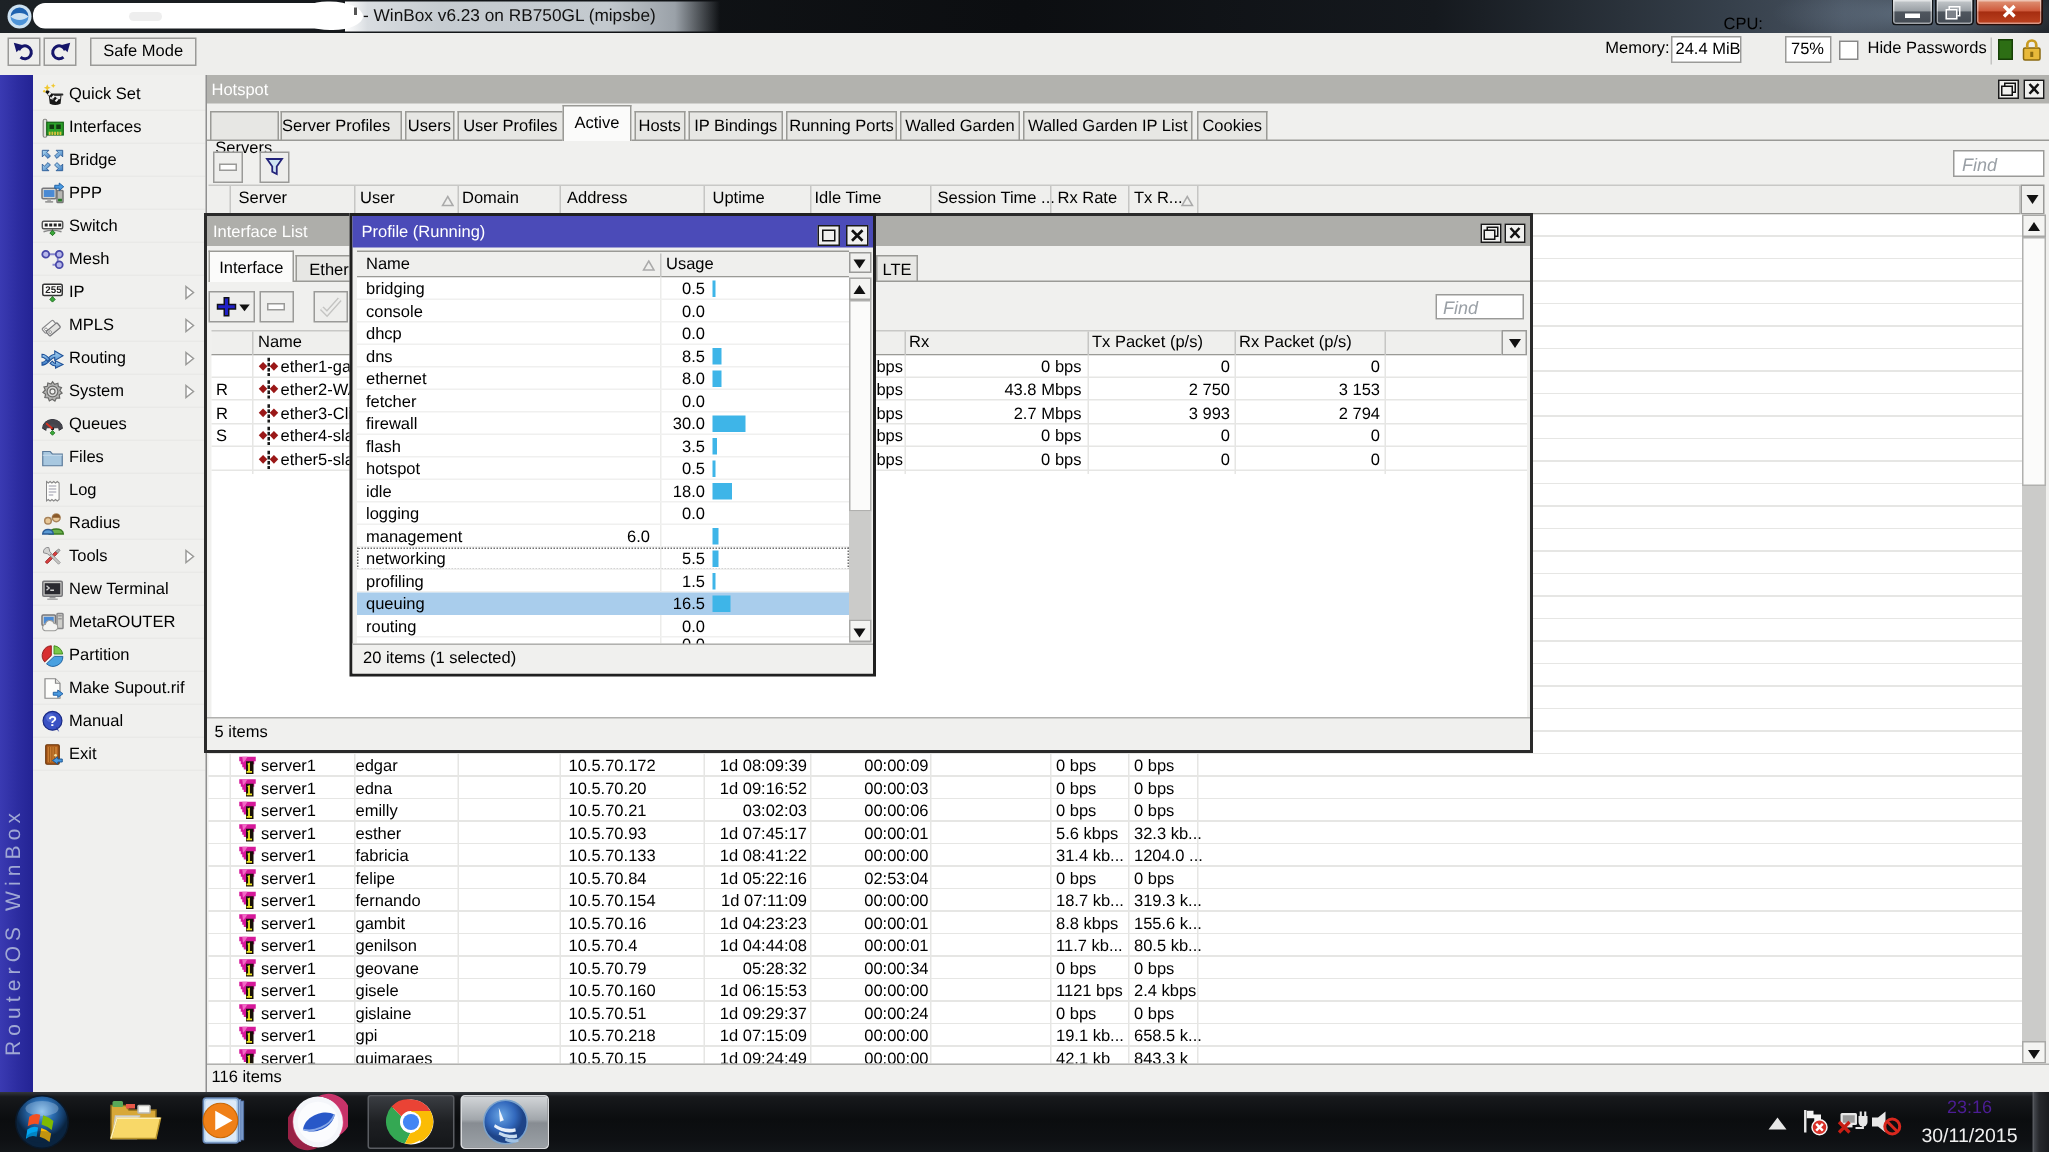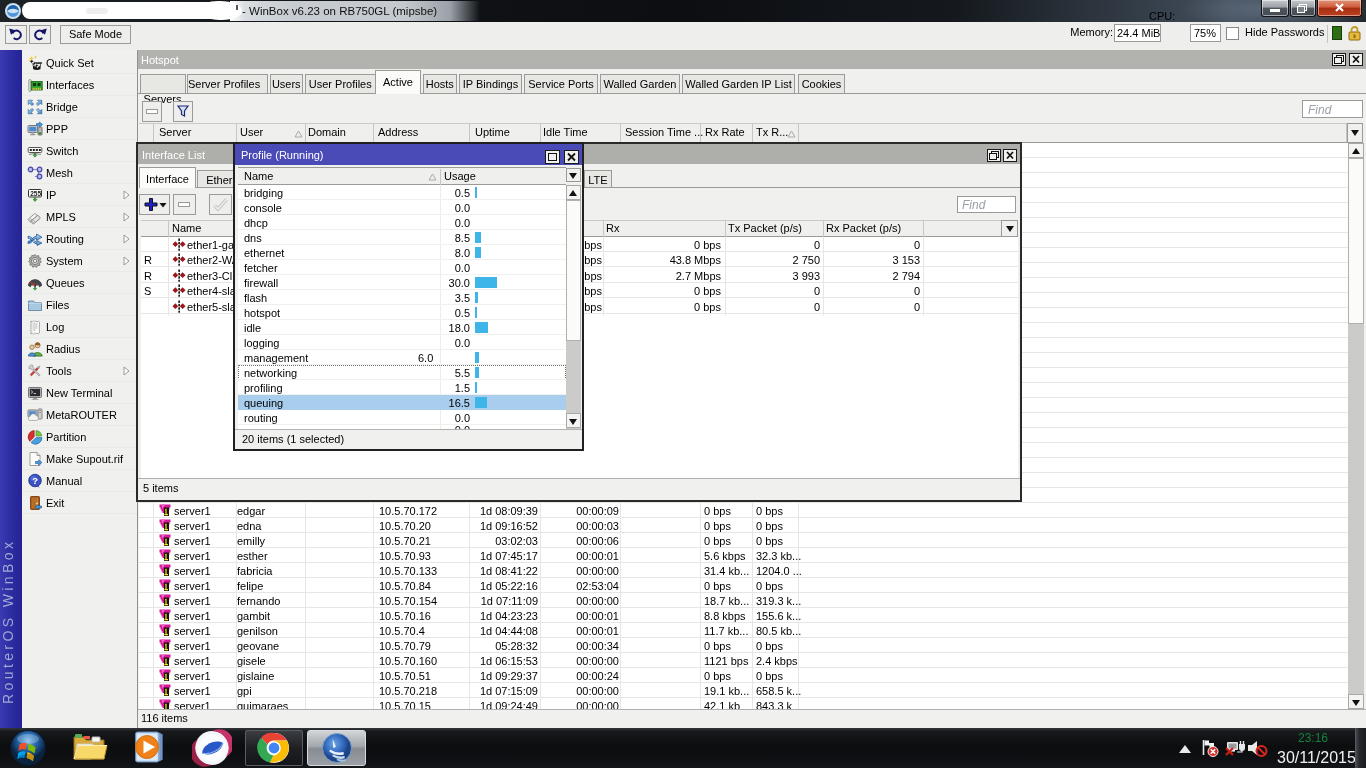--- a/index.html
+++ b/index.html
@@ -330,21 +330,21 @@
         <path d="M3 2 L9 8.5 M9 2 L3 8.5" stroke="#111" stroke-width="1.7"></path>
       </svg></div>
 
 <div class="a" style="left:139.5px;top:74px;width:46px;height:20px;background:#e7e7e4;border:1px solid #9a9a96;border-bottom:none;text-align:center;padding-top:18px">Servers</div>
 <div class="a" style="left:187px;top:74px;width:81px;height:20px;background:#e7e7e4;border:1px solid #9a9a96;border-bottom:none;padding-top:3px">Server Profiles</div>
 <div class="a" style="left:269.5px;top:74px;width:33.5px;height:20px;background:#e7e7e4;border:1px solid #9a9a96;border-bottom:none;text-align:center;padding-top:3px">Users</div>
 <div class="a" style="left:304.5px;top:74px;width:71.5px;height:20px;background:#e7e7e4;border:1px solid #9a9a96;border-bottom:none;text-align:center;padding-top:3px">User Profiles</div>
 <div class="a" style="left:375px;top:70px;width:46px;height:24px;background:#fbfbfa;border:1px solid #9a9a96;border-bottom:none;text-align:center;padding-top:5px;z-index:3">Active</div>
 <div class="a" style="left:422.5px;top:74px;width:34.5px;height:20px;background:#e7e7e4;border:1px solid #9a9a96;border-bottom:none;text-align:center;padding-top:3px">Hosts</div>
 <div class="a" style="left:459px;top:74px;width:63px;height:20px;background:#e7e7e4;border:1px solid #9a9a96;border-bottom:none;text-align:center;padding-top:3px">IP Bindings</div>
-<div class="a" style="left:524px;top:74px;width:74px;height:20px;background:#e7e7e4;border:1px solid #9a9a96;border-bottom:none;text-align:center;padding-top:3px">Service Ports</div>
+<div class="a" style="left:524px;top:74px;width:74px;height:20px;background:#e7e7e4;border:1px solid #9a9a96;border-bottom:none;text-align:center;padding-top:3px">Running Ports</div>
 <div class="a" style="left:600px;top:74px;width:80px;height:20px;background:#e7e7e4;border:1px solid #9a9a96;border-bottom:none;text-align:center;padding-top:3px">Walled Garden</div>
 <div class="a" style="left:682px;top:74px;width:113px;height:20px;background:#e7e7e4;border:1px solid #9a9a96;border-bottom:none;text-align:center;padding-top:3px">Walled Garden IP List</div>
 <div class="a" style="left:798px;top:74px;width:47px;height:20px;background:#e7e7e4;border:1px solid #9a9a96;border-bottom:none;text-align:center;padding-top:3px">Cookies</div>
 <div class="a" style="left:138px;top:93px;width:1228px;height:1px;background:#9a9a96;z-index:2"></div>
 
 <div class="a" style="left:142px;top:101px;width:20px;height:21px;background:#eeeeec;border:1px solid #9a9a98"><svg width="18" height="19">
         <rect x="3.5" y="7.5" width="11" height="4" fill="#fdfdfd" stroke="#9a9a98"></rect>
       </svg></div>
 <div class="a" style="left:173px;top:101px;width:20px;height:21px;background:#eeeeec;border:1px solid #9a9a98"><svg width="18" height="19">
         <path d="M4 4 L14 4 L10.5 9 L10.5 14 L7.5 12.5 L7.5 9 Z" fill="#cfe4f2" stroke="#23237a" stroke-width="1.2"></path>
@@ -956,16 +956,16 @@
  <path d="M16.5 3 L16.5 6 M19.5 3 L19.5 6" stroke="#e8e8e8" stroke-width="1.4"></path>
  <path d="M15 6 L21 6 L21 10 a3 3 0 0 1 -6 0 Z" fill="#e8e8e8"></path>
  <path d="M18 10 L18 14 L13 14" stroke="#e8e8e8" stroke-width="1.2" fill="none"></path>
  <path d="M2 10 L9 17 M9 10 L2 17" stroke="#c81e14" stroke-width="2.2"></path>
 </svg>
 <svg class="a" width="22" height="20" style="left:1246px;top:738px">
  <path d="M2 7 L6 7 L11 3 L11 17 L6 13 L2 13 Z" fill="#e8e8e8"></path>
  <circle cx="15.5" cy="13" r="5" fill="none" stroke="#d8281e" stroke-width="2"></circle>
  <path d="M12 9.5 L19 16.5" stroke="#d8281e" stroke-width="2"></path>
 </svg>
-<div class="a" style="left:1283px;top:731px;width:60px;height:15px;color:#15803d;font-size:12px;text-align:center">23:16</div>
-<div class="a" style="left:1277px;top:749px;width:72px;height:15px;color:#f0f0f0;font-size:16px;text-align:center">30/11/2015</div>
+<div class="a" style="left:1283px;top:731px;width:60px;height:15px;color:#4c1d95;font-size:12px;text-align:center">23:16</div>
+<div class="a" style="left:1277px;top:749px;width:72px;height:15px;color:#f0f0f0;font-size:13px;text-align:center">30/11/2015</div>
 <div class="a" style="left:1355px;top:728px;width:11px;height:40px;background:linear-gradient(90deg,#45484e 0,#26282c 35%,#1a1c1f 100%);border-left:1px solid #54575c"></div>
 
 </div>
 </body></html>

